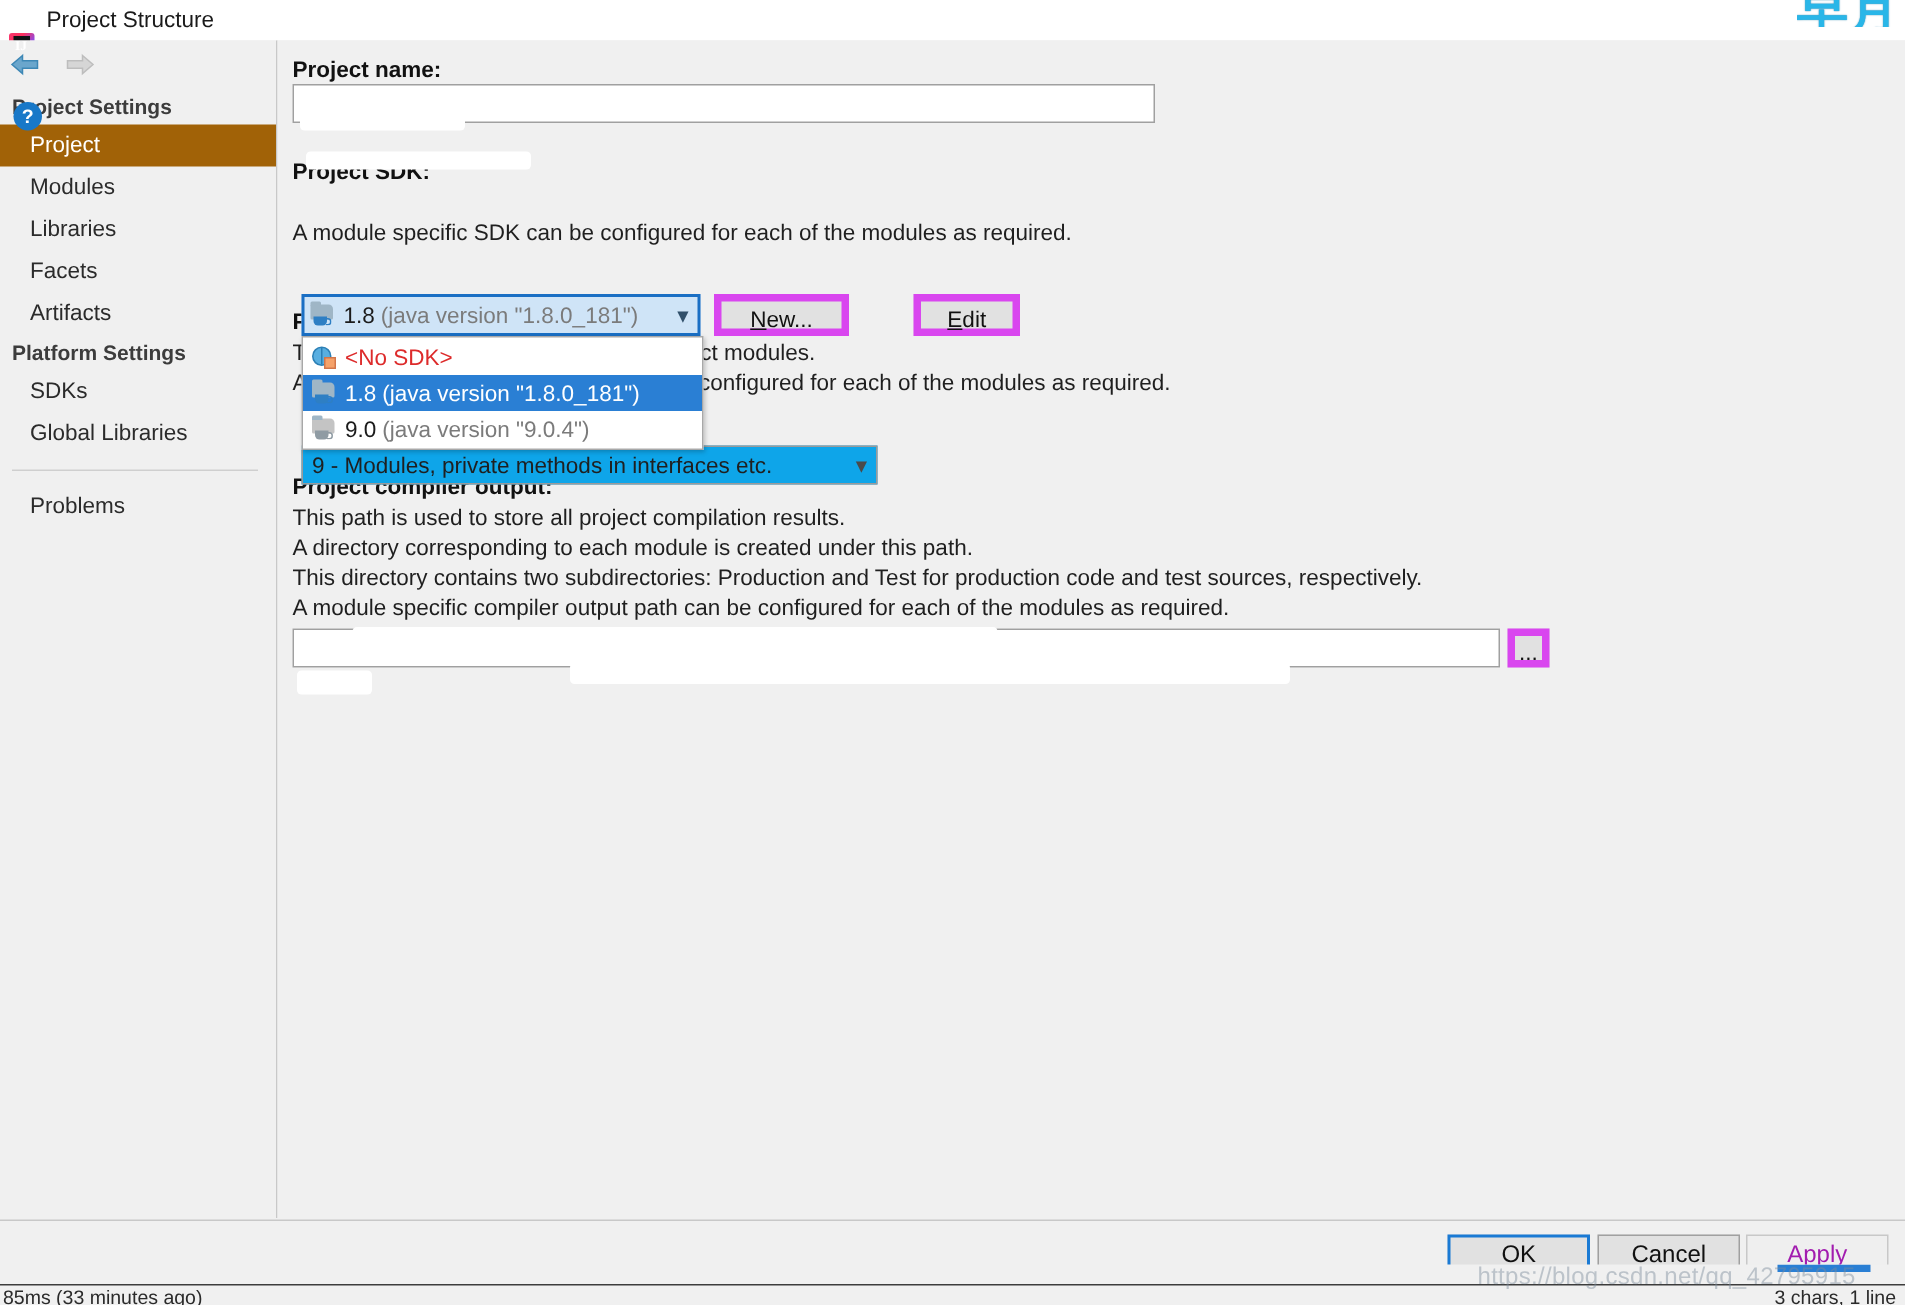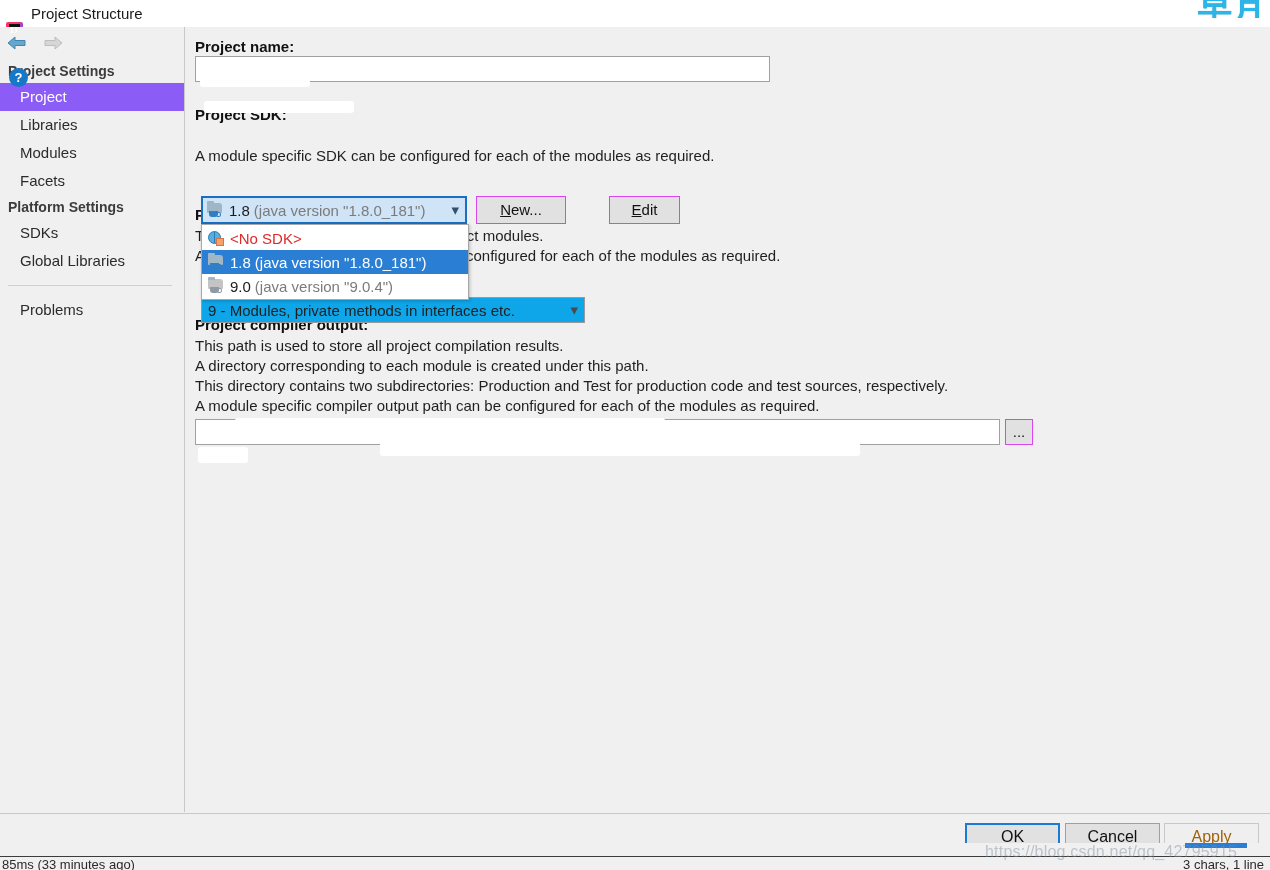--- a/index.html
+++ b/index.html
@@ -104,21 +104,21 @@
     color: #3c3c3c;
     padding: 4px 0 4px 8px;
   }
   .sb-item {
     font-size: 15px;
     color: #2b2b2b;
     padding: 5px 0 5px 20px;
     line-height: 18px;
   }
   .sb-item.selected {
-    background: #8b5cf6;
+    background: #a16207;
     color: #ffffff;
   }
   .sb-sep {
     margin: 10px 12px 10px 8px;
     border-top: 1px solid #cfcfcf;
   }
 
   
   #main {
     position: absolute;
@@ -146,21 +146,21 @@
     box-sizing: border-box;
     font-family: "Liberation Sans", sans-serif;
     font-size: 14px;
     padding: 0 4px;
     color: #1f1f1f;
     outline: none;
   }
 
   .btn {
     background: #e1e1e1;
-    border: 1px solid #d946ef;
+    border: 5px solid #d946ef;
     font-family: "Liberation Sans", sans-serif;
     font-size: 15px;
     color: #111;
     cursor: default;
     box-sizing: border-box;
     text-align: center;
   }
   .btn .mn { text-decoration: underline; }
 
   
@@ -329,21 +329,21 @@
     line-height: 26px;
     text-align: center;
     color: #111;
   }
   #btn-ok {
     left: 965px; width: 95px;
     border: 2px solid #1a7ad4;
     line-height: 24px;
   }
   #btn-cancel { left: 1065px; width: 95px; }
-  #btn-apply { left: 1164px; width: 95px; color: #a16207; border-color: #c8c8c8; background: #efefef; }
+  #btn-apply { left: 1164px; width: 95px; color: #a21caf; border-color: #c8c8c8; background: #efefef; }
 
   
   #ide-strip {
     position: absolute;
     left: 0; top: 843px;
     width: 1270px; height: 27px;
     background: #f0f0f0;
     overflow: hidden;
   }
   #ide-strip .rule {
@@ -411,23 +411,24 @@
       <svg class="nav-arrow" viewBox="0 0 22 18">
         <path d="M9 3 L2 9 L9 15 L9 11.5 L19 11.5 L19 6.5 L9 6.5 Z" fill="#6aa6cc" stroke="#3d87b5" stroke-width="1"></path>
       </svg>
       <svg class="nav-arrow" viewBox="0 0 22 18">
         <path d="M13 3 L20 9 L13 15 L13 11.5 L3 11.5 L3 6.5 L13 6.5 Z" fill="#d6d6d6" stroke="#bdbdbd" stroke-width="1"></path>
       </svg>
     </div>
 
     <div class="sb-group">Project Settings</div>
     <div class="sb-item selected">Project</div>
+    <div class="sb-item">Modules</div>
     <div class="sb-item">Libraries</div>
-    <div class="sb-item">Modules</div>
     <div class="sb-item">Facets</div>
+    <div class="sb-item">Artifacts</div>
 
     <div class="sb-group">Platform Settings</div>
     <div class="sb-item">SDKs</div>
     <div class="sb-item">Global Libraries</div>
 
     <div class="sb-sep"></div>
     <div class="sb-item">Problems</div>
   </div>
 
   <div id="main">

